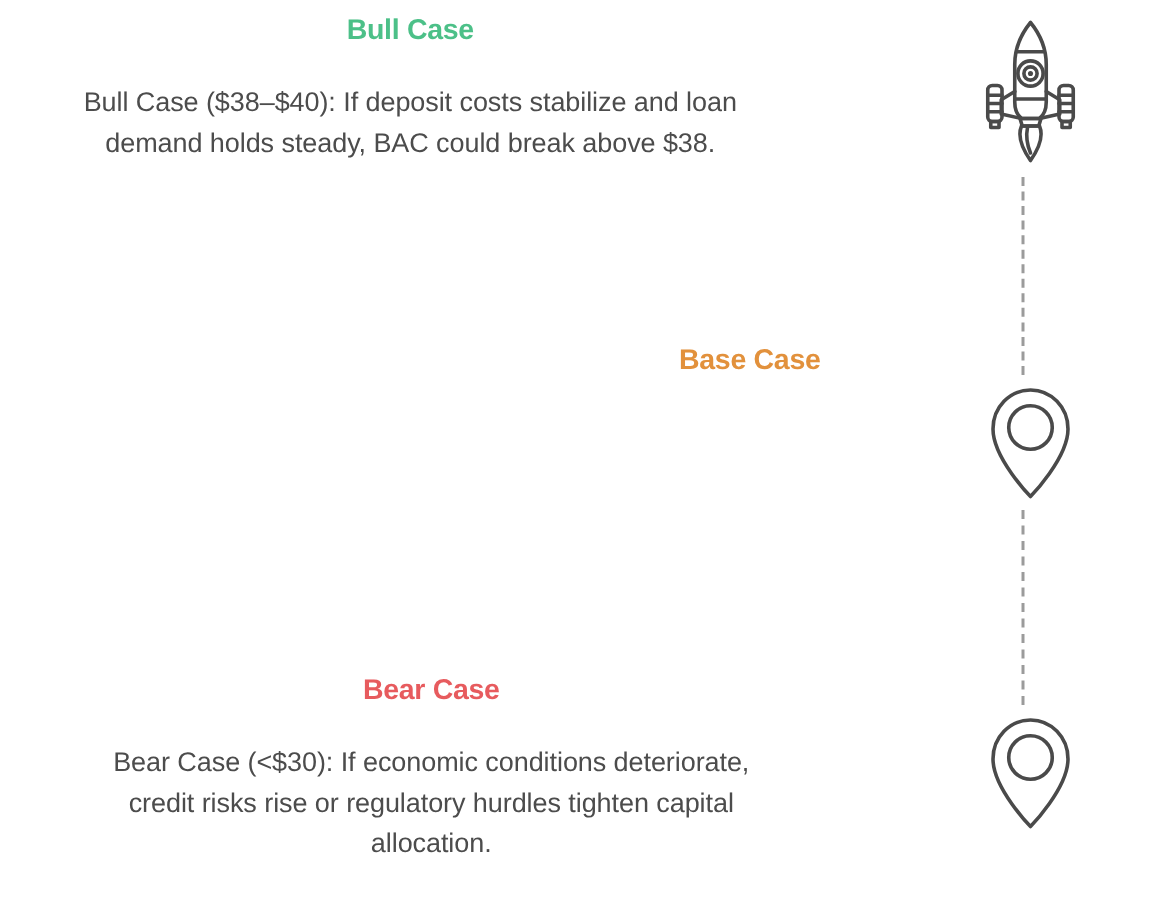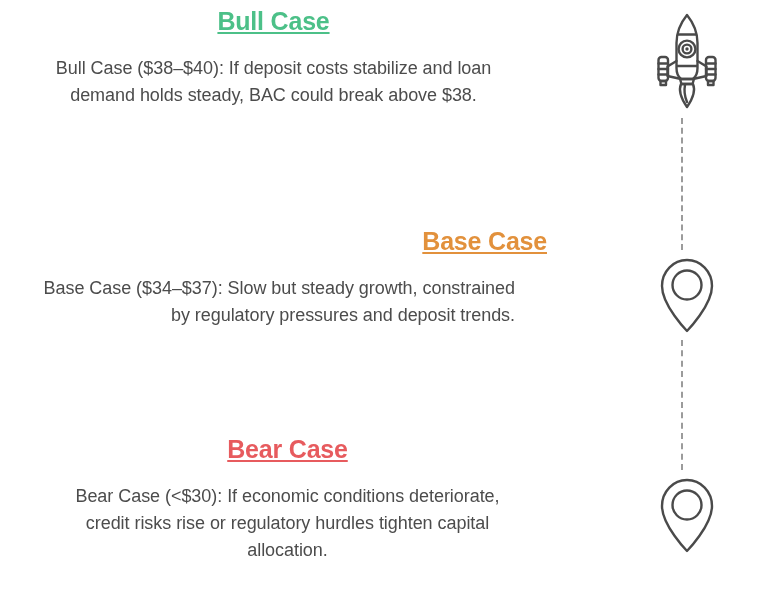--- a/index.html
+++ b/index.html
@@ -31,29 +31,28 @@
 
   .scenario-block {
     position: absolute;
     left: 0;
     width: 547px;
     text-align: center;
   }
 
   .scenario-block.bull { top: 4px; }
   .scenario-block.base { top: 224px; text-align: right; }
-  .scenario-block.bear { top: 432px; padding-left: 28px; }
+  .scenario-block.bear { top: 444px; padding-left: 28px; }
 
   .scenario-heading {
-    font-size: 25px;
+    font-size: 19px;
     font-weight: bold;
     line-height: 34px;
     letter-spacing: -0.2px;
     white-space: nowrap;
-    text-decoration: underline;
   }
 
   .scenario-body {
     margin-top: 17px;
     font-size: 18px;
     line-height: 27px;
     color: #4c4c4c;
     padding: 0 32px;
     letter-spacing: -0.05px;
   }
@@ -99,21 +98,20 @@
 
   <div class="content-column">
 
     <div class="scenario-block bull">
       <div class="scenario-heading" style="color:#4cc088;">Bull Case</div>
       <div class="scenario-body">Bull Case ($38–$40): If deposit costs stabilize and loan demand holds steady, BAC could break above $38.</div>
     </div>
 
     <div class="scenario-block base">
       <div class="scenario-heading" style="color:#e2913c;">Base Case</div>
-      <div class="scenario-body">Base Case ($34–$37): Slow but steady growth, constrained by regulatory pressures and deposit trends.</div>
     </div>
 
     <div class="scenario-block bear">
       <div class="scenario-heading" style="color:#e75b5e;">Bear Case</div>
       <div class="scenario-body">Bear Case (&lt;$30): If economic conditions deteriorate, credit risks rise or regulatory hurdles tighten capital allocation.</div>
     </div>
 
   </div>
 
   <div class="timeline-column">

